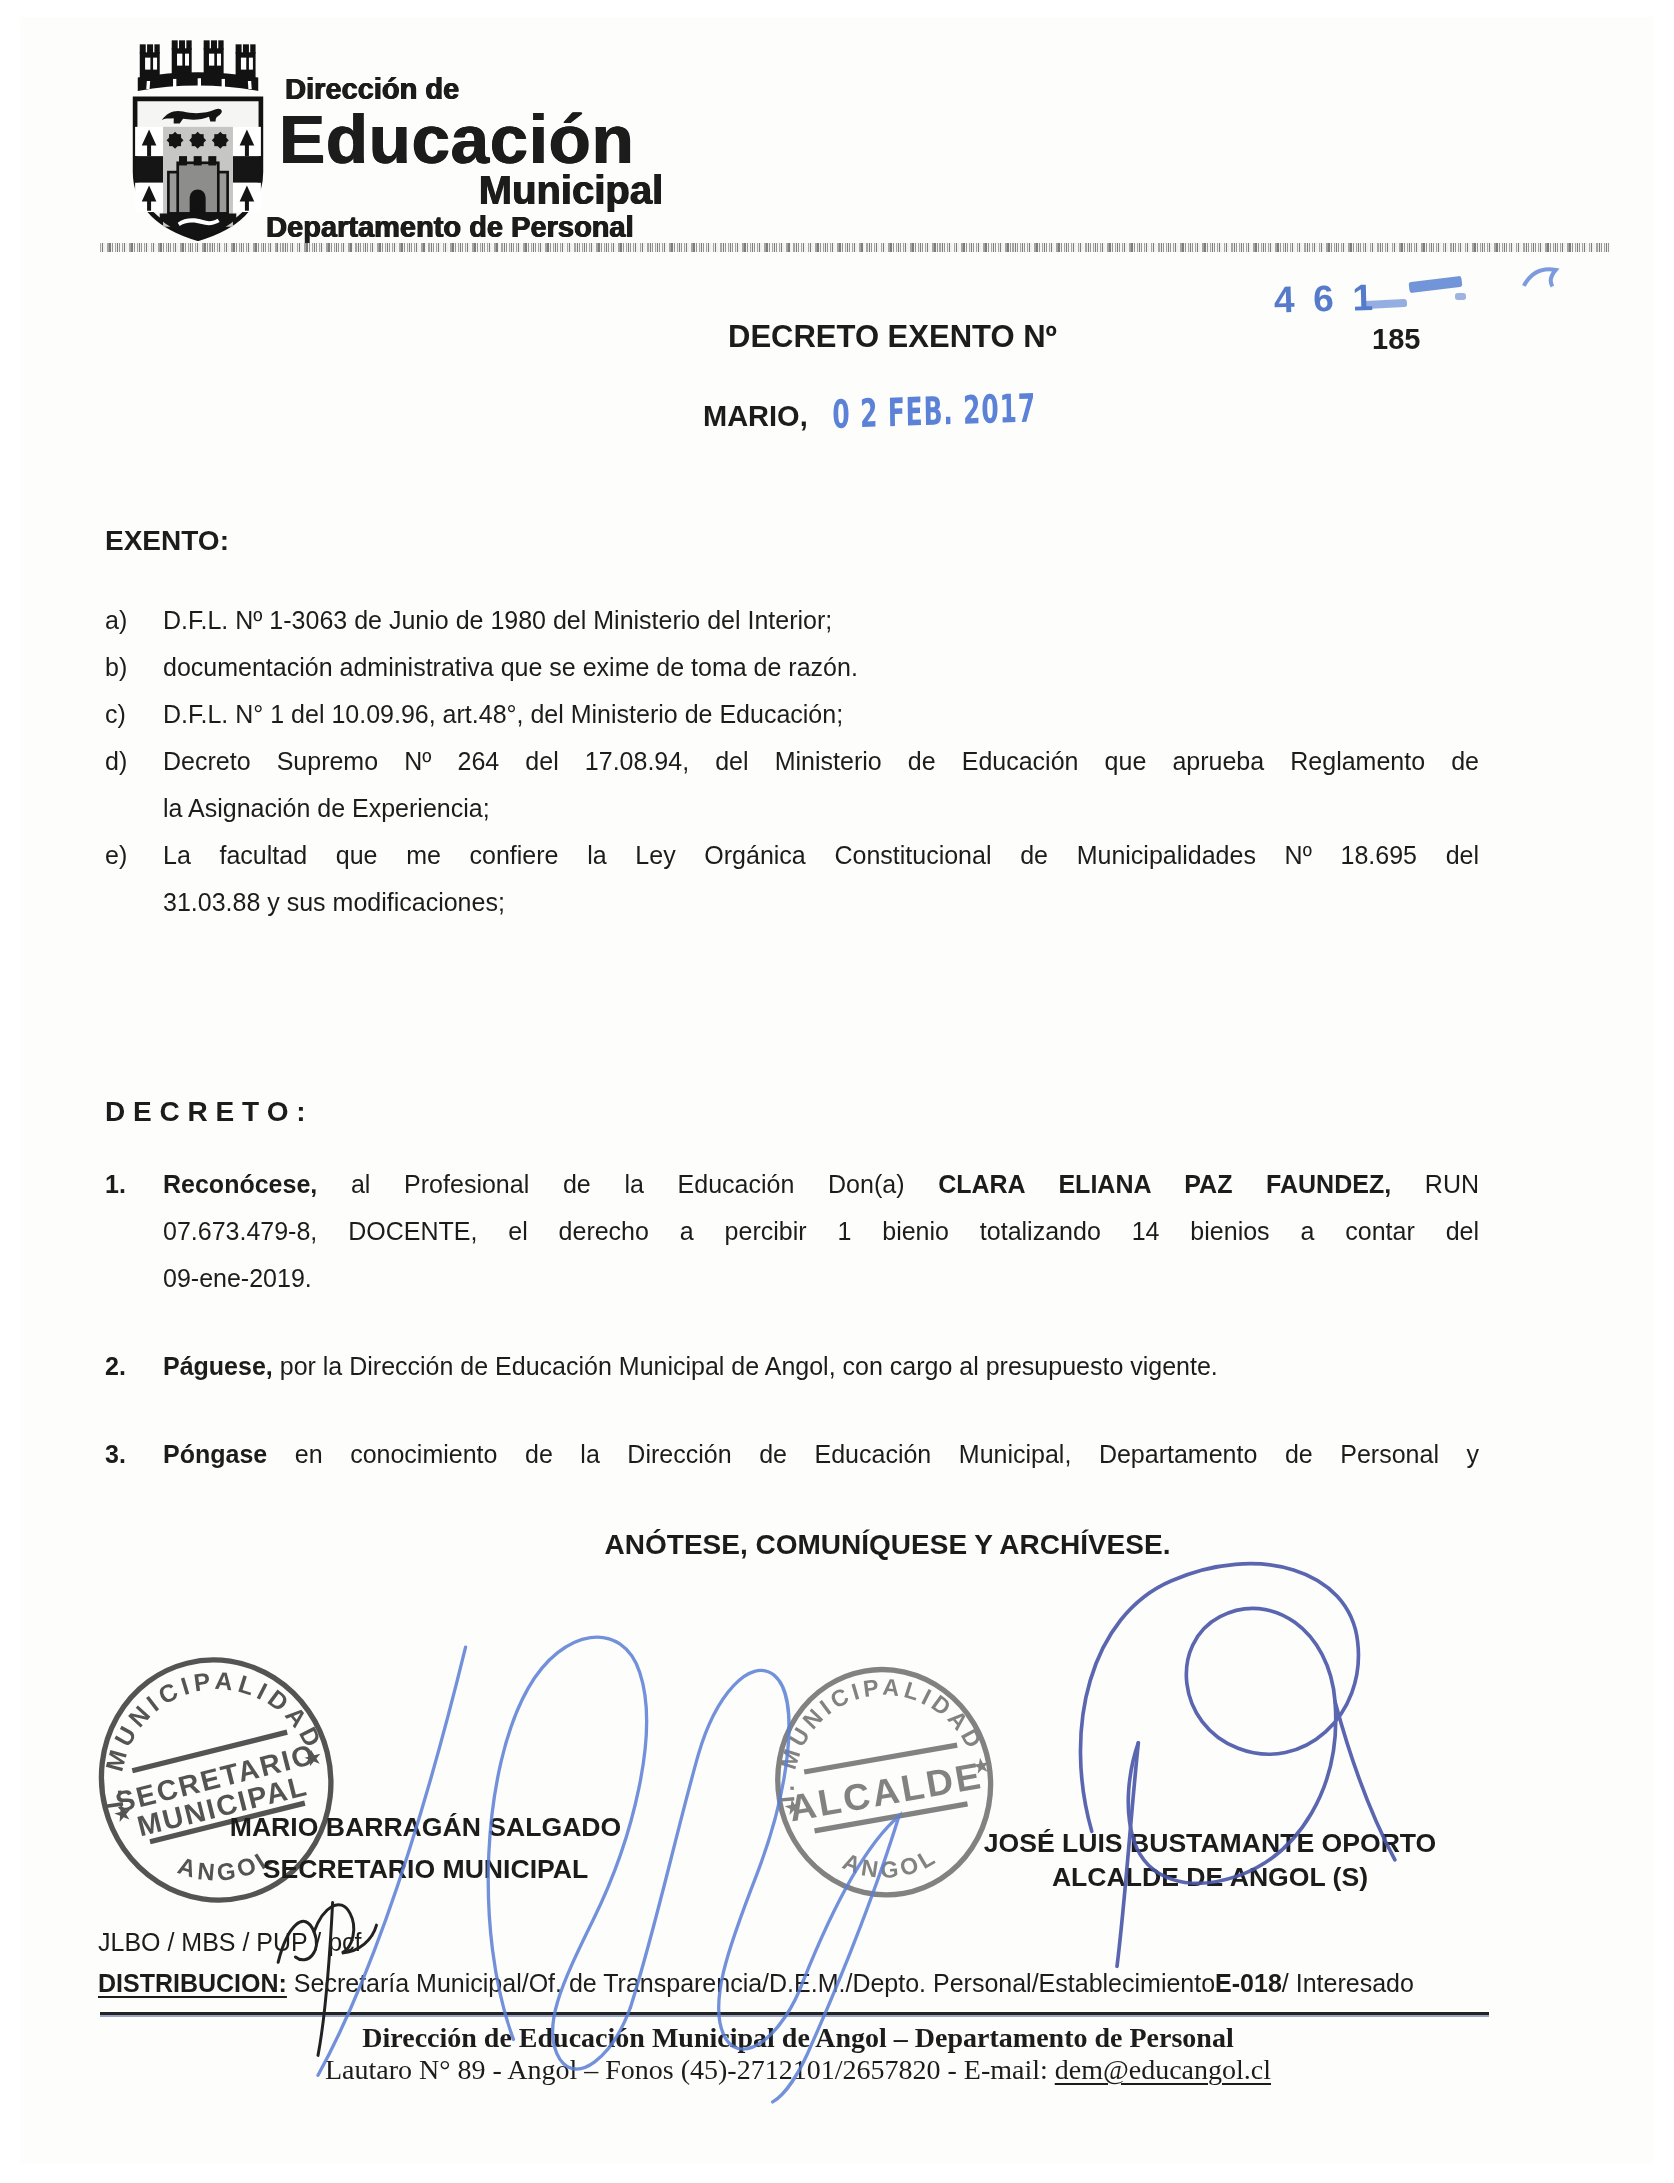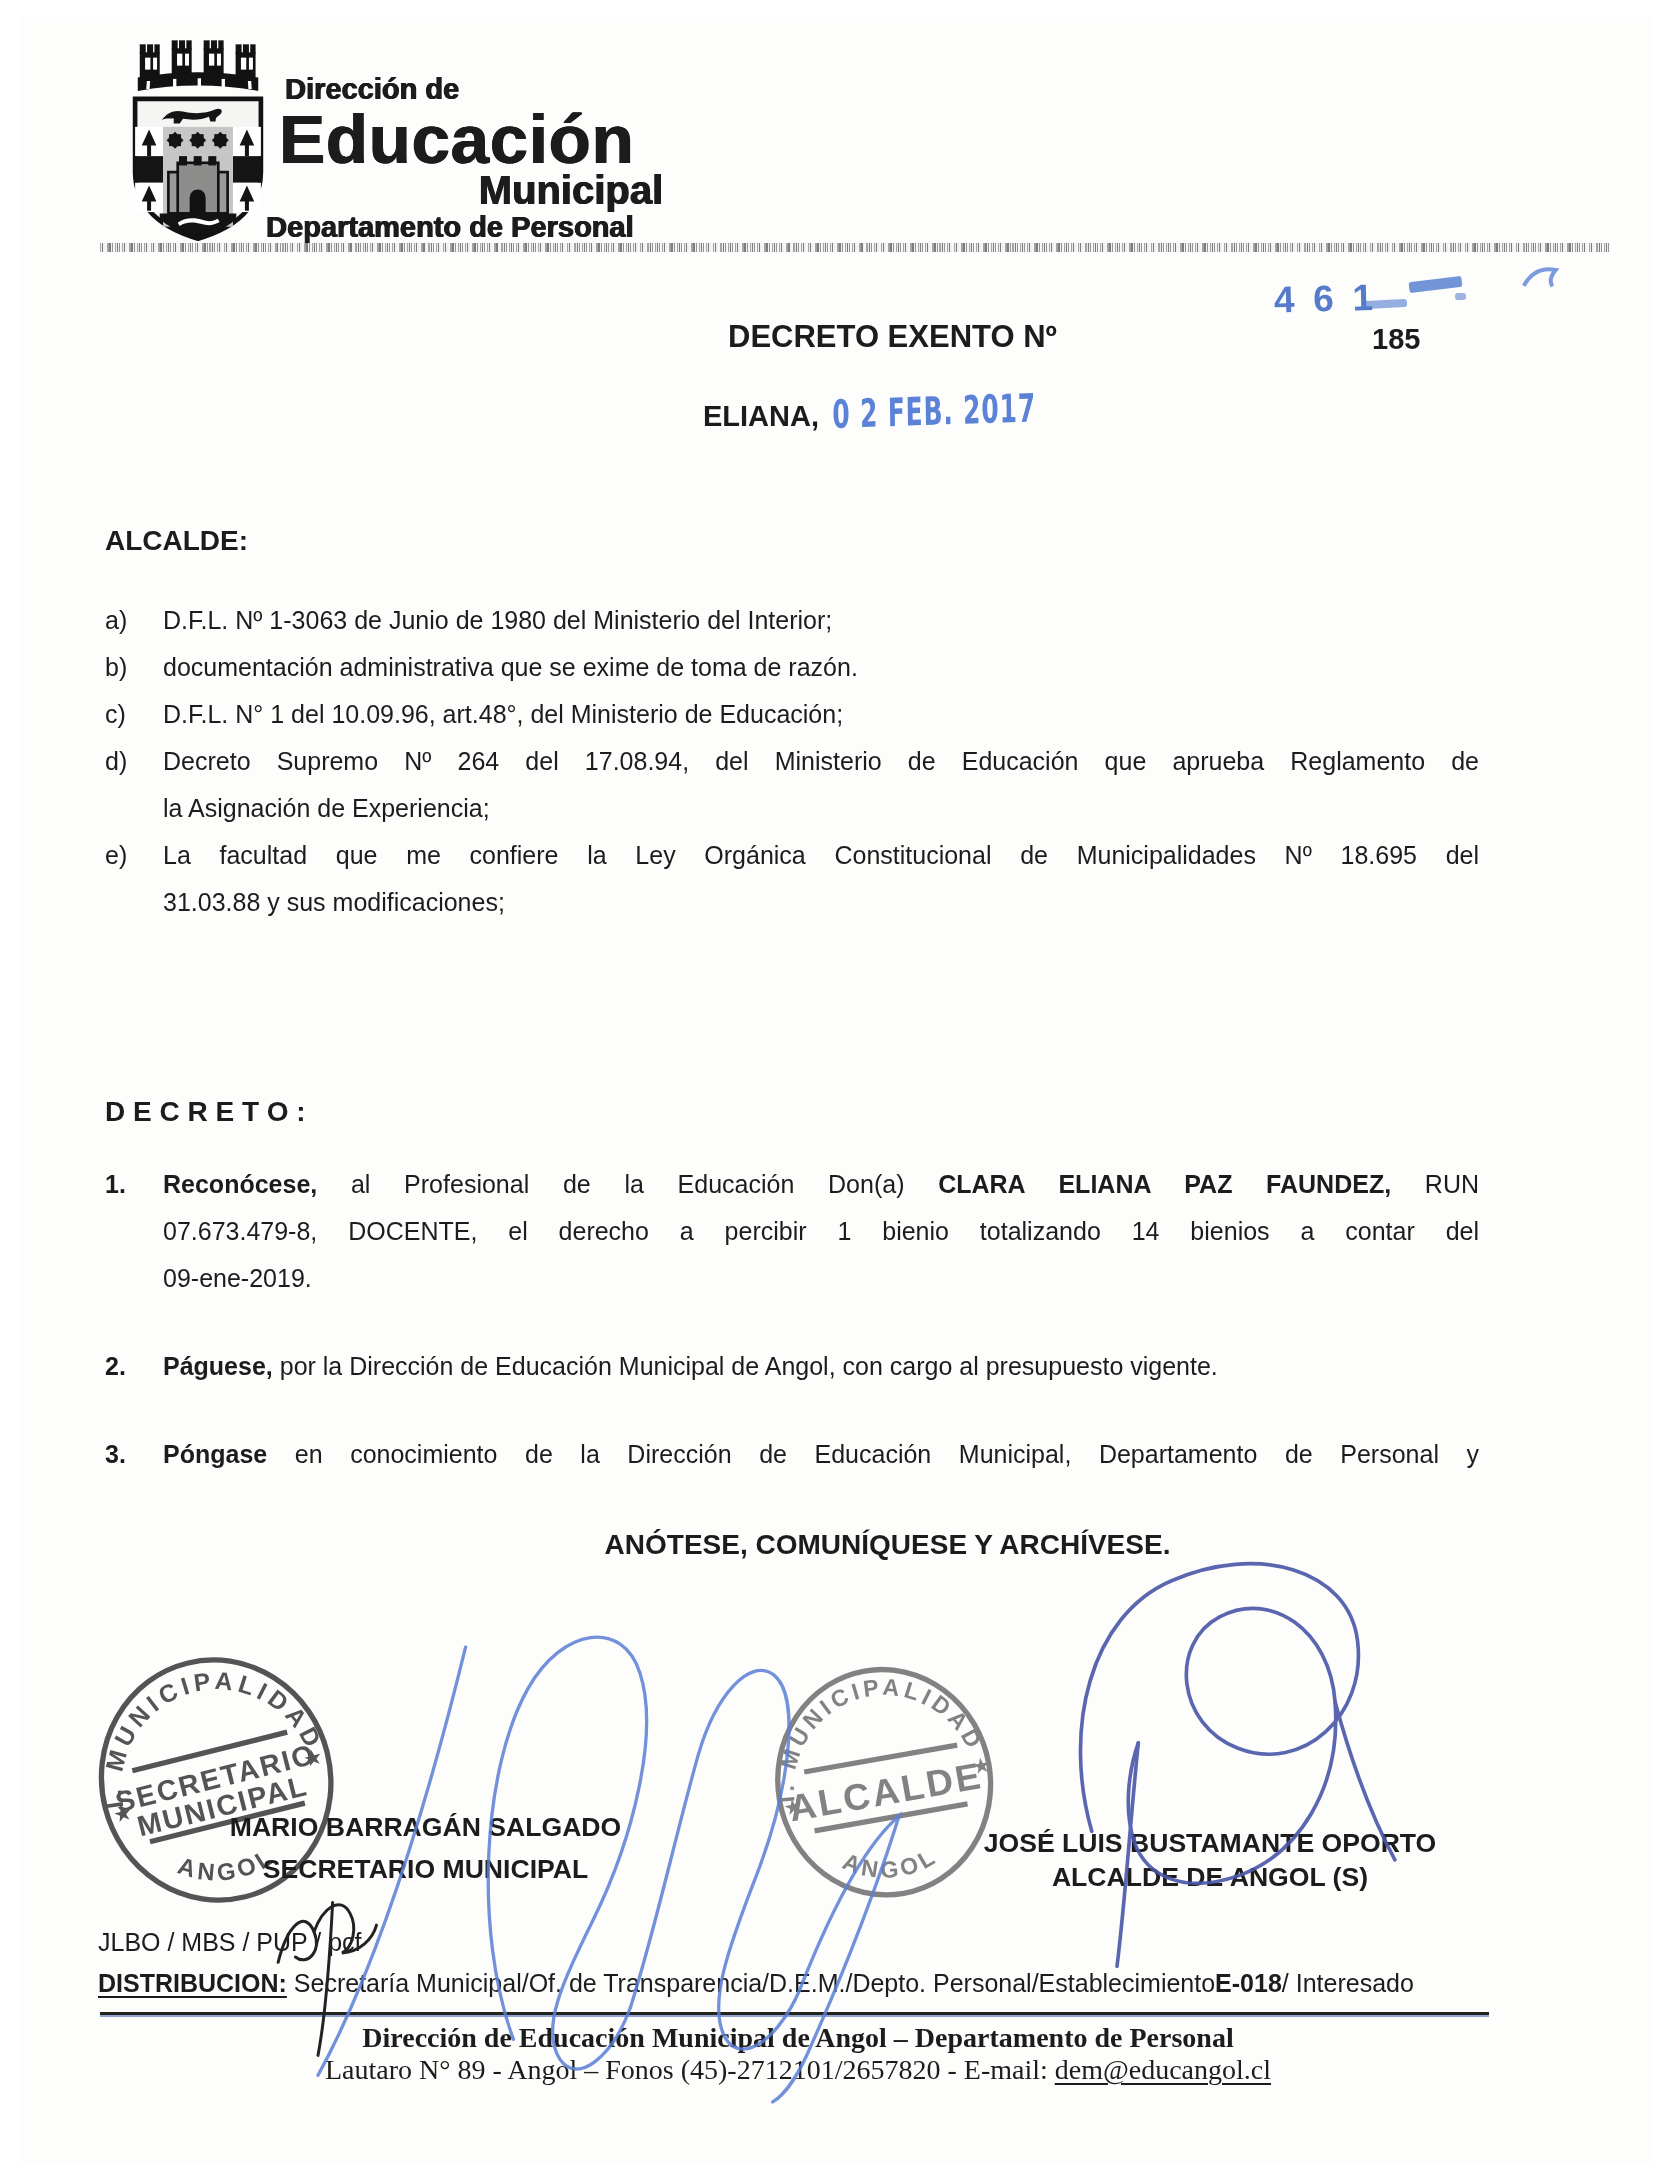--- a/index.html
+++ b/index.html
@@ -165,24 +165,24 @@
   <div class="abs heavy h3">Municipal</div>
   <div class="abs heavy h4">Departamento de Personal</div>
   <div class="abs sep"></div>
 
   <div class="abs dec-title">DECRETO EXENTO Nº</div>
   <div class="abs num461">461</div>
   <div class="abs num185">185</div>
   <div class="abs sm sm1"></div>
   <div class="abs sm sm2"></div>
   <div class="abs sm sm3"></div>
-  <div class="abs place">ELIANA,</div>
+  <div class="abs place">MARIO,</div>
   <div class="abs datestamp">0 2 FEB. 2017</div>
 
-  <div class="abs sect-title vistos-title">ALCALDE:</div>
+  <div class="abs sect-title vistos-title">EXENTO:</div>
 
   <div class="abs list vlist">
     <div class="row">
       <div class="col-marker">a)</div>
       <div class="col-text">
           <div class="ln">D.F.L. Nº 1-3063 de Junio de 1980 del Ministerio del Interior;</div>
         </div>
     </div>
     <div class="row">
       <div class="col-marker">b)</div>

